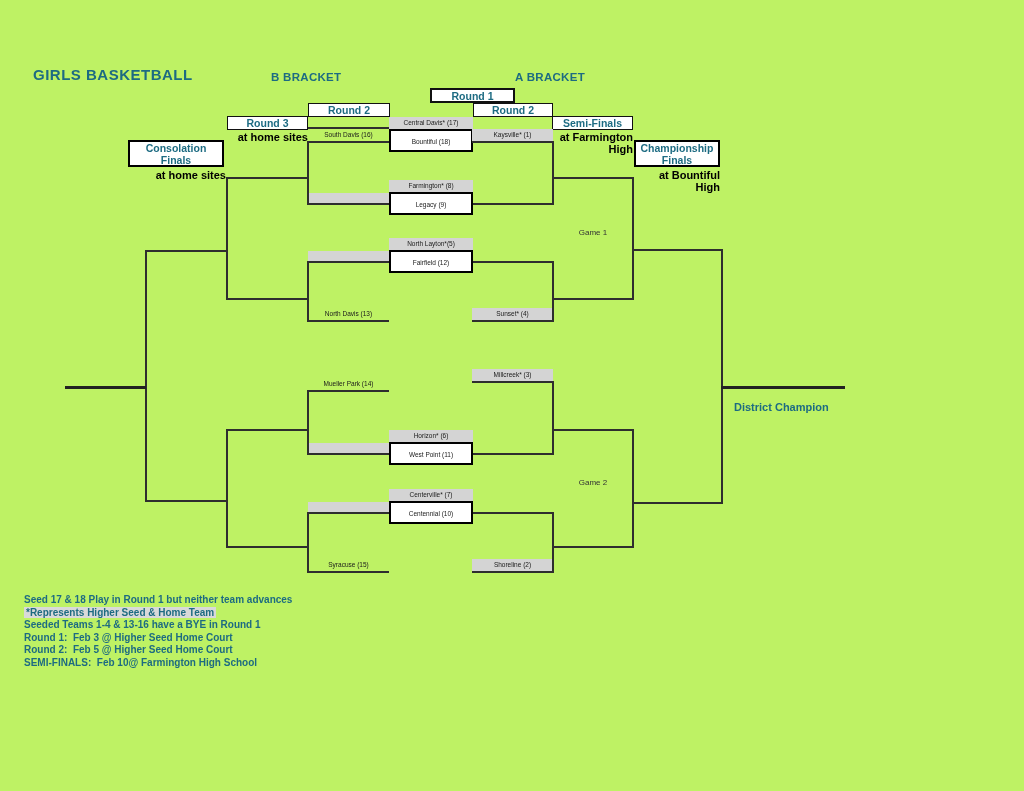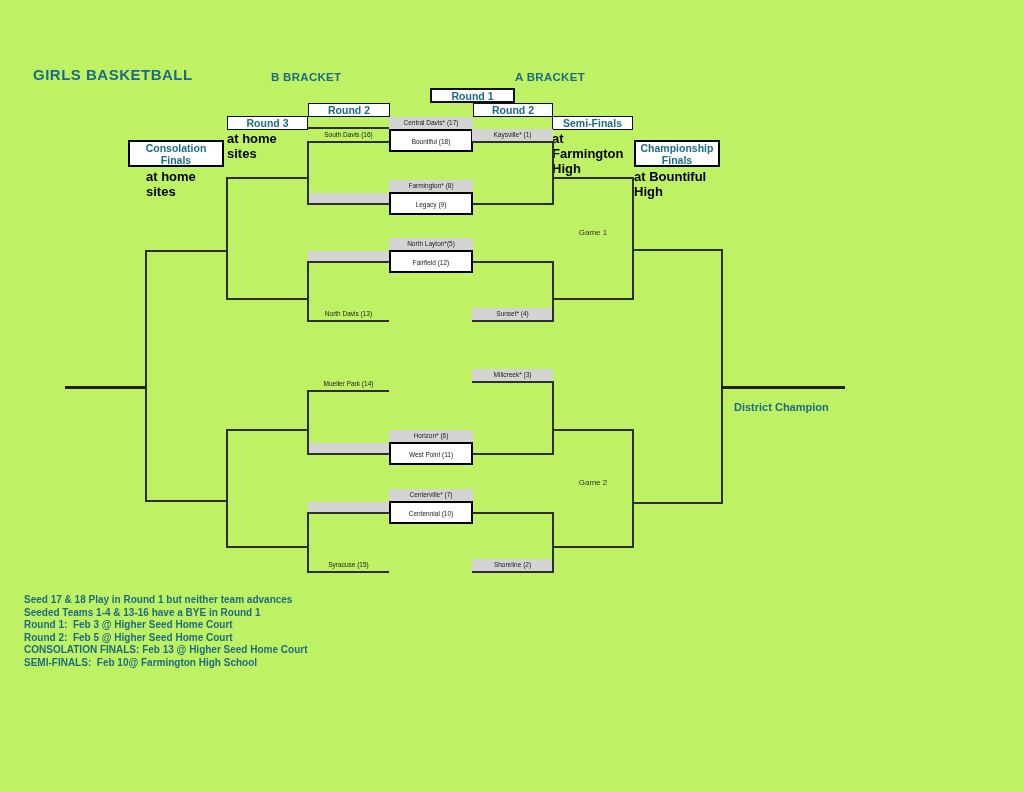--- a/index.html
+++ b/index.html
@@ -16,21 +16,21 @@
   .hcell{
     position:absolute;border:1.5px solid #111;background:#fff;box-sizing:border-box;
     text-align:center;font-weight:bold;color:#1d6b82;font-size:10.5px;
   }
   .bigbox{
     position:absolute;border:2.5px solid #000;background:#fff;box-sizing:border-box;
     text-align:center;font-weight:bold;color:#1d6b82;font-size:10.5px;line-height:11.5px;
     padding-top:1px;
   }
   .sub{
-    position:absolute;text-align:left;font-weight:bold;color:#000;font-size:13px;
+    position:absolute;text-align:right;font-weight:bold;color:#000;font-size:11px;
   }
   .bracket-title{position:absolute;font-weight:bold;color:#1d6b82;font-size:11.5px;letter-spacing:.3px;}
   
   .slotgray{
     position:absolute;background:#d4d4d4;text-align:center;font-size:6.5px;color:#1a1a1a;
   }
   .matchbox{
     position:absolute;border:2px solid #000;background:#fff;box-sizing:border-box;
     text-align:center;font-size:6.5px;color:#1a1a1a;
   }
@@ -161,20 +161,20 @@
 
   <div class="v" style="left:145px;top:250px;height:252px;"></div>
   <div class="h thick" style="left:65px;top:386px;width:81px;"></div>
 
   <div class="gamelabel" style="left:556px;top:228px;width:74px;">Game 1</div>
   <div class="gamelabel" style="left:556px;top:478px;width:74px;">Game 2</div>
   <div class="champlabel" style="left:734px;top:401px;">District Champion</div>
 
   <div id="notes">
     <div class="note"><span>Seed 17 &amp; 18 Play in Round 1 but neither team advances</span></div>
+    <div class="note"><span class="hl">*Represents Higher Seed &amp; Home Team</span></div>
     <div class="note"><span>Seeded Teams 1-4 &amp; 13-16 have a BYE in Round 1</span></div>
     <div class="note"><span>Round 1:  Feb 3 @ Higher Seed Home Court</span></div>
     <div class="note"><span>Round 2:  Feb 5 @ Higher Seed Home Court</span></div>
-    <div class="note"><span>CONSOLATION FINALS: Feb 13 @ Higher Seed Home Court</span></div>
     <div class="note"><span>SEMI-FINALS:  Feb 10@ Farmington High School</span></div>
   </div>
 
 </div>
 
 </body></html>

